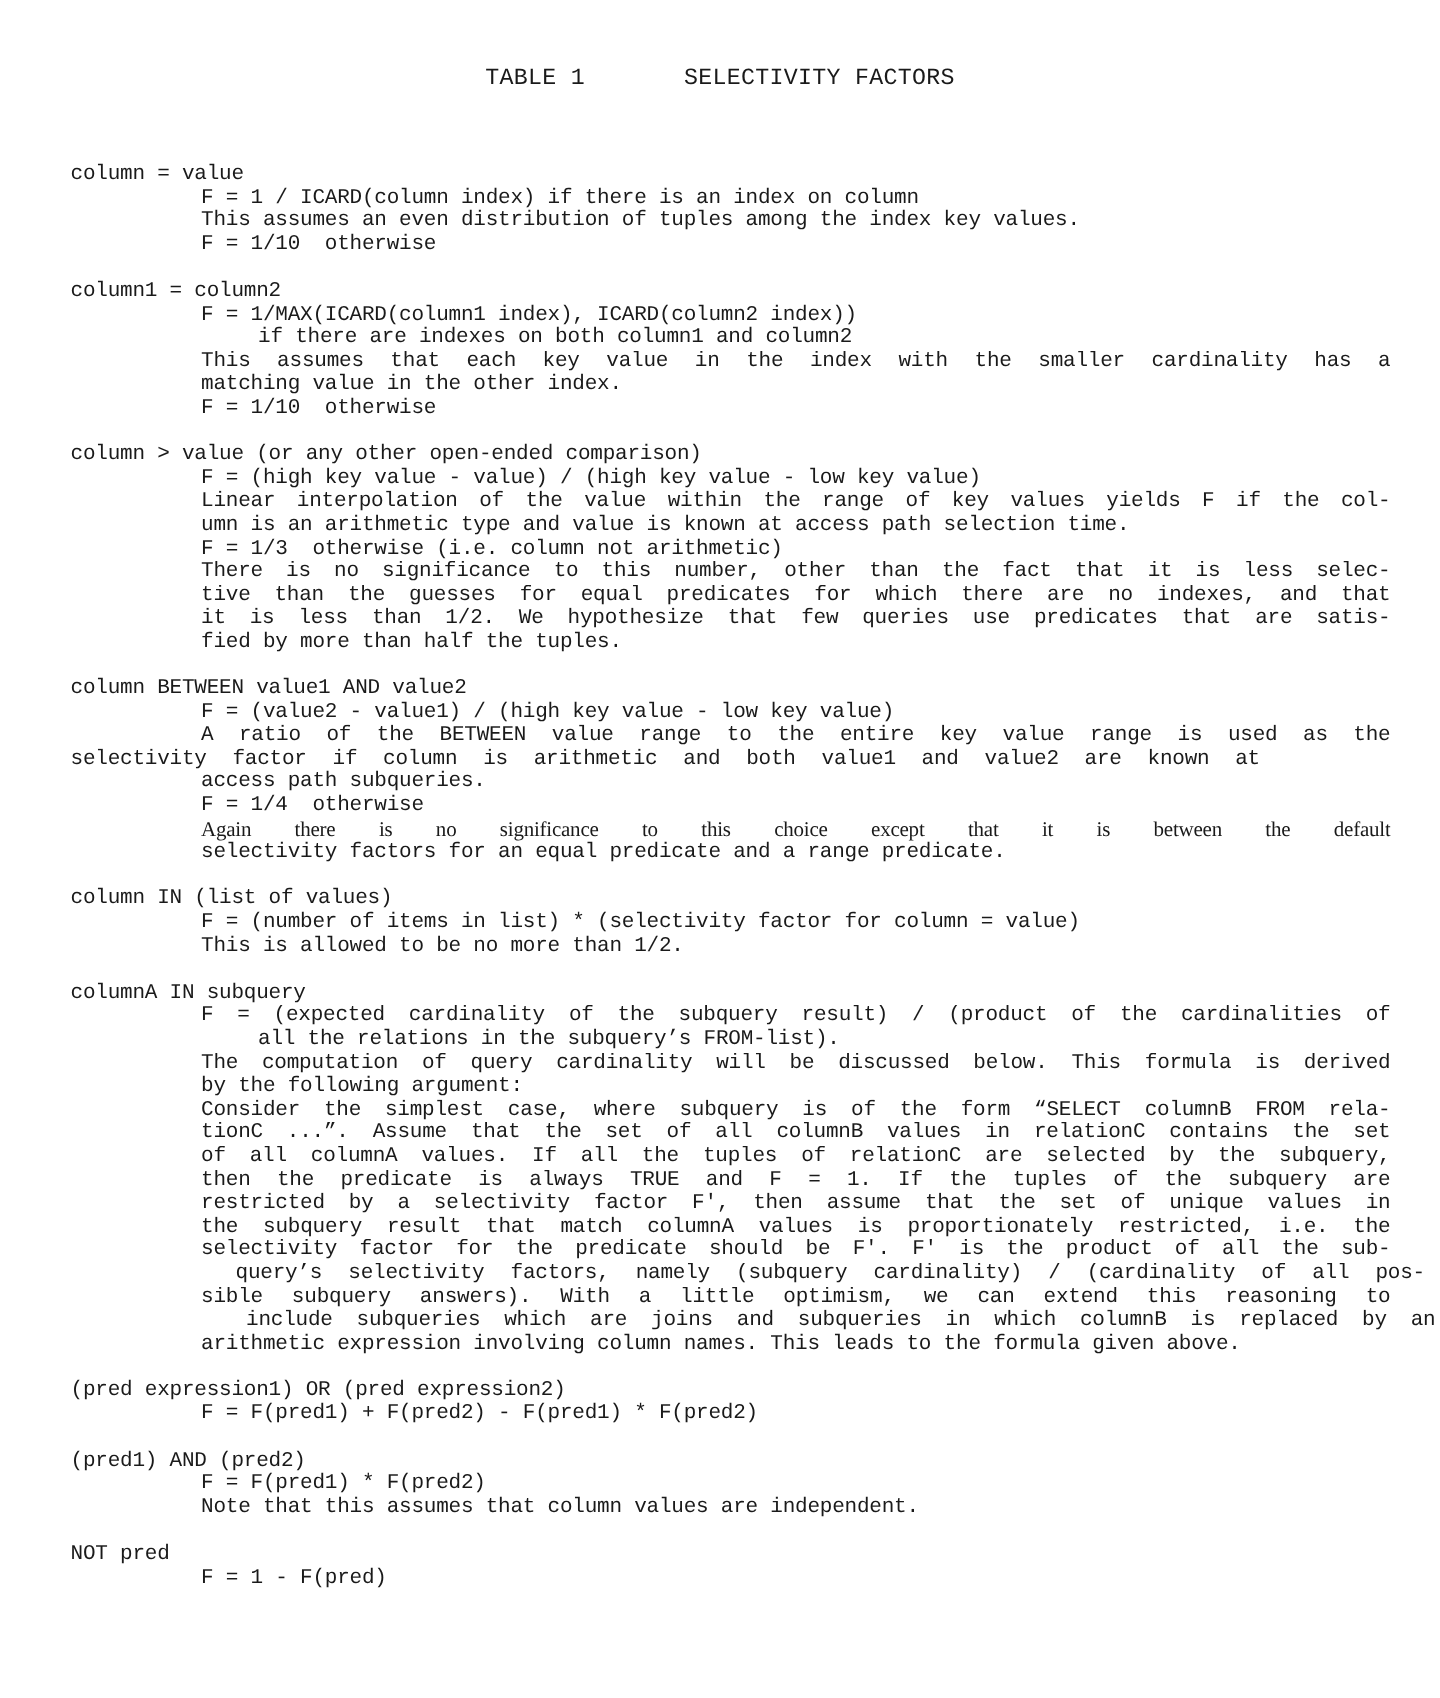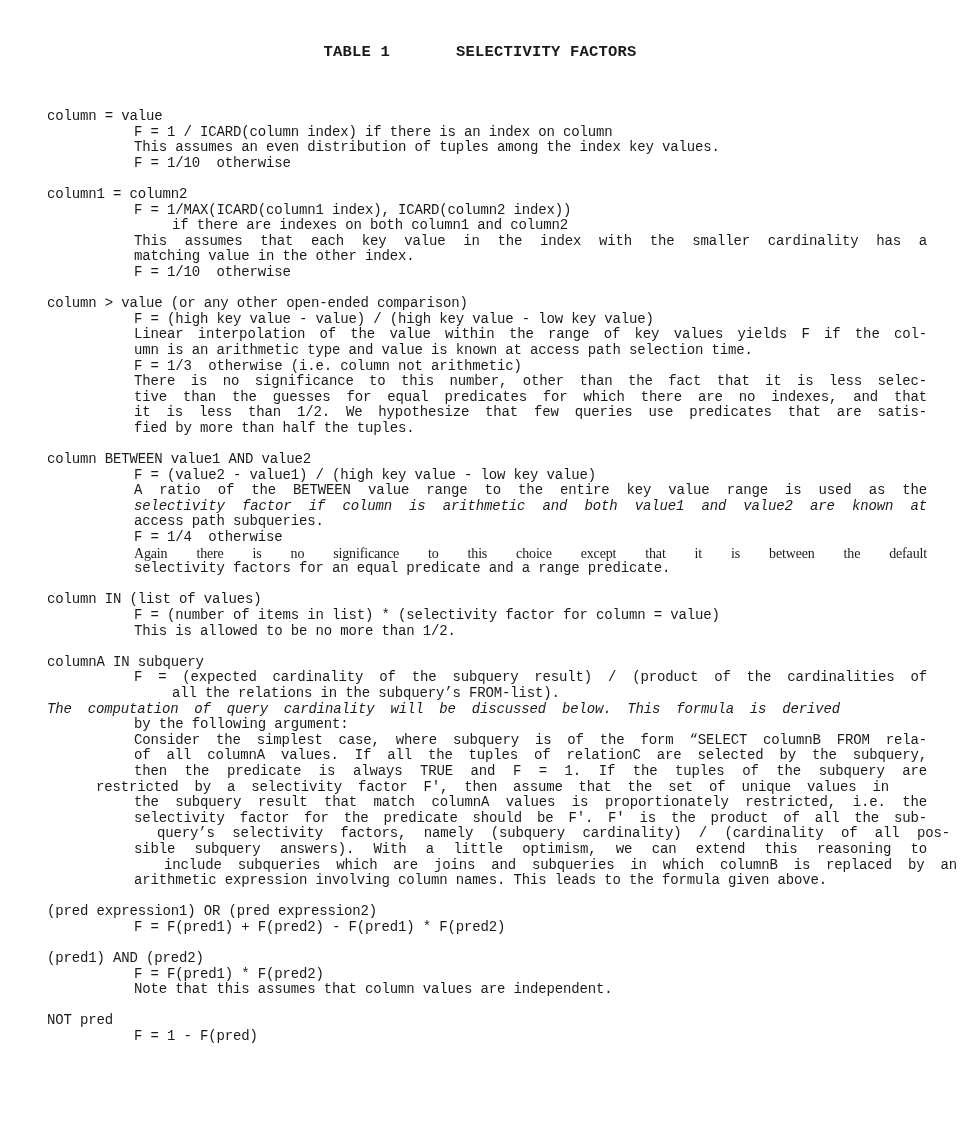--- a/index.html
+++ b/index.html
@@ -15,21 +15,21 @@
       color: #1a1a1a;
       font-family: "Liberation Mono", "DejaVu Sans Mono", monospace;
     }
     .title {
       position: absolute;
       top: 43px;
       left: 0;
       width: 960px;
       text-align: center;
       font-size: 15.5px;
-      font-weight: bold;
+      font-weight: normal;
       letter-spacing: 0.2px;
       white-space: pre;
     }
     .title span { display: inline-block; }
     .title .gap { width: 66px; }
     .sections {
       position: absolute;
       top: 109px;
       left: 47px;
       width: 880px;
@@ -83,41 +83,42 @@
       <div class="line ind1">F = 1/3  otherwise (i.e. column not arithmetic)</div>
       <div class="line ind1 just" style="width: 793px; box-sizing: content-box; padding-left: 0px; margin-left: 87px;">There is no significance to this number, other than the fact that it is less selec-</div>
       <div class="line ind1 just" style="width: 793px; box-sizing: content-box; padding-left: 0px; margin-left: 87px;">tive than the guesses for equal predicates for which there are no indexes, and that</div>
       <div class="line ind1 just" style="width: 793px; box-sizing: content-box; padding-left: 0px; margin-left: 87px;">it is less than 1/2. We hypothesize that few queries use predicates that are satis-</div>
       <div class="line ind1">fied by more than half the tuples.</div>
     </div>
     <div class="section">
       <div class="line head">column BETWEEN value1 AND value2</div>
       <div class="line ind1">F = (value2 - value1) / (high key value - low key value)</div>
       <div class="line ind1 just" style="width: 793px; box-sizing: content-box; padding-left: 0px; margin-left: 87px;">A ratio of the BETWEEN value range to the entire key value range is used as the</div>
-      <div class="line ind1 just" style="width: 793px; box-sizing: content-box; padding-left: 0px; margin-left: 87px; font-style: italic;">selectivity factor if column is arithmetic and both value1 and value2 are known at</div>
+      <div class="line ind1 just" style="width: 793px; box-sizing: content-box; padding-left: 0px; ">selectivity factor if column is arithmetic and both value1 and value2 are known at</div>
       <div class="line ind1">access path subqueries.</div>
       <div class="line ind1">F = 1/4  otherwise</div>
       <div class="line ind1 just" style="width: 793px; box-sizing: content-box; padding-left: 0px; margin-left: 87px; font-family: Liberation Serif, serif;">Again there is no significance to this choice except that it is between the default</div>
       <div class="line ind1">selectivity factors for an equal predicate and a range predicate.</div>
     </div>
     <div class="section">
       <div class="line head">column IN (list of values)</div>
       <div class="line ind1">F = (number of items in list) * (selectivity factor for column = value)</div>
       <div class="line ind1">This is allowed to be no more than 1/2.</div>
     </div>
     <div class="section">
       <div class="line head">columnA IN subquery</div>
       <div class="line ind1 just" style="width: 793px; box-sizing: content-box; padding-left: 0px; margin-left: 87px;">F = (expected cardinality of the subquery result) / (product of the cardinalities of</div>
       <div class="line ind2">all the relations in the subquery’s FROM-list).</div>
-      <div class="line ind1 just" style="width: 793px; box-sizing: content-box; padding-left: 0px;  font-style: italic;">The computation of query cardinality will be discussed below. This formula is derived</div>
+      <div class="line ind1 just" style="width: 793px; box-sizing: content-box; padding-left: 0px; margin-left: 87px;">The computation of query cardinality will be discussed below. This formula is derived</div>
       <div class="line ind1">by the following argument:</div>
       <div class="line ind1 just" style="width: 793px; box-sizing: content-box; padding-left: 0px; margin-left: 87px;">Consider the simplest case, where subquery is of the form “SELECT columnB FROM rela-</div>
+      <div class="line ind1 just" style="width: 793px; box-sizing: content-box; padding-left: 0px; margin-left: 87px;">tionC ...”. Assume that the set of all columnB values in relationC contains the set</div>
       <div class="line ind1 just" style="width: 793px; box-sizing: content-box; padding-left: 0px; margin-left: 87px;">of all columnA values. If all the tuples of relationC are selected by the subquery,</div>
       <div class="line ind1 just" style="width: 793px; box-sizing: content-box; padding-left: 0px; margin-left: 87px;">then the predicate is always TRUE and F = 1. If the tuples of the subquery are</div>
-      <div class="line ind1 just" style="width: 793px; box-sizing: content-box; padding-left: 0px; margin-left: 49px;">restricted by a selectivity factor F′, then assume that the set of unique values in</div>
+      <div class="line ind1 just" style="width: 793px; box-sizing: content-box; padding-left: 0px; margin-left: 87px;">restricted by a selectivity factor F′, then assume that the set of unique values in</div>
       <div class="line ind1 just" style="width: 793px; box-sizing: content-box; padding-left: 0px; margin-left: 87px;">the subquery result that match columnA values is proportionately restricted, i.e. the</div>
       <div class="line ind1 just" style="width: 793px; box-sizing: content-box; padding-left: 0px; margin-left: 87px;">selectivity factor for the predicate should be F′. F′ is the product of all the sub-</div>
       <div class="line ind1 just" style="width: 793px; box-sizing: content-box; padding-left: 0px; margin-left: 110px;">query’s selectivity factors, namely (subquery cardinality) / (cardinality of all pos-</div>
       <div class="line ind1 just" style="width: 793px; box-sizing: content-box; padding-left: 0px; margin-left: 87px;">sible subquery answers). With a little optimism, we can extend this reasoning to</div>
       <div class="line ind1 just" style="width: 793px; box-sizing: content-box; padding-left: 0px; margin-left: 117px;">include subqueries which are joins and subqueries in which columnB is replaced by an</div>
       <div class="line ind1">arithmetic expression involving column names. This leads to the formula given above.</div>
     </div>
     <div class="section">
       <div class="line head">(pred expression1) OR (pred expression2)</div>
       <div class="line ind1">F = F(pred1) + F(pred2) - F(pred1) * F(pred2)</div>

